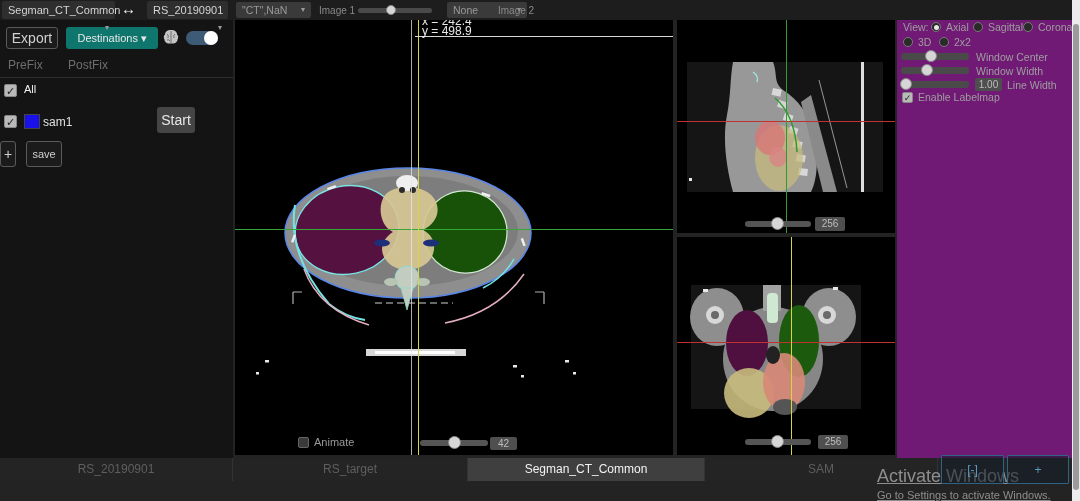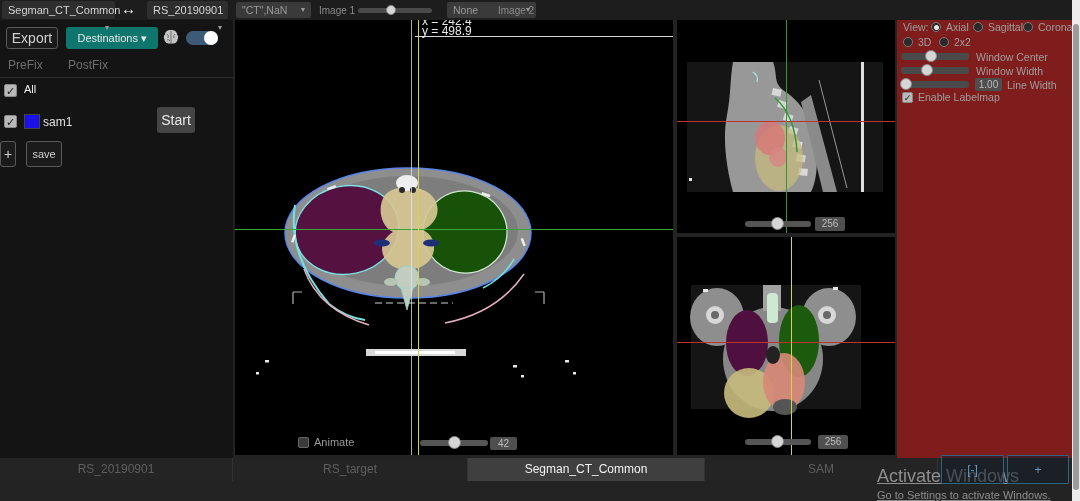--- a/index.html
+++ b/index.html
@@ -38,21 +38,21 @@
   #axialview    { left:235px; top:20px; width:438px; height:435px; }
   #sagittalview { left:677px; top:20px;  width:218px; height:213px; }
   #coronalview  { left:677px; top:237px; width:218px; height:218px; }
   .xline { position:absolute; pointer-events:none; }
   .coords { position:absolute; z-index:6; font-size:12px; line-height:10px; color:#e8e8e8; }
   .vbox { position:absolute; background:#4f4f4f; border-radius:2px; color:#bdbdbd; font-size:10px;
           text-align:center; line-height:13px; }
   .view-label { position:absolute; font-size:11px; color:#9a9a9a; }
 
   
-  #rightpanel { position:absolute; left:897px; top:20px; width:175px; height:438px; background:#7f1d1d; }
+  #rightpanel { position:absolute; left:897px; top:20px; width:175px; height:438px; background:#701a75; }
   .radio { position:absolute; width:10px; height:10px; border:1.5px solid #7a7a7a; border-radius:50%;
            background:#2a2a2a; cursor:pointer; }
   .radio.sel::after { content:""; position:absolute; left:2px; top:2px; width:5px; height:5px;
                       border-radius:50%; background:#e8e8e8; }
   .rp-label { position:absolute; font-size:10.5px; color:#9e9e9e; white-space:nowrap; }
   .rp-check { width:11px; height:11px; font-size:9px; line-height:10px; }
 
   
   #tabbar { position:absolute; left:0; top:458px; width:1080px; height:23px; background:#242424; }
   .tab { position:absolute; top:0; height:23px; background:#242424; border-right:1px solid #333;
@@ -85,21 +85,21 @@
       <span class="caret">▾</span>
     </div>
     <div class="dd dim" style="left:236px;top:2px;width:75px;">
       <span>"CT",NaN</span>
       <span class="caret">▾</span>
     </div>
     <span class="tb-label" style="left:319px;">Image 1</span>
     <div class="sl-track" style="left:358px;top:8px;width:74px;height:5px;">
       <div class="sl-knob" style="left:28px;top:-3px;width:10px;height:10px;"></div>
     </div>
-    <div class="dd dim" style="left:447px;top:2px;width:89px;">
+    <div class="dd dim" style="left:447px;top:2px;width:80px;">
       <span>None</span>
       <span class="caret">▾</span>
     </div>
     <span class="tb-label" style="left:498px;">Image 2</span>
   </div>
 
   <div id="leftpanel">
     <button class="btn outline" style="left:6px;top:7px;width:52px;height:22px;">Export</button>
     <button class="btn dark" style="left:66px;top:7px;width:92px;height:22px;font-size:11px;"><span>Destinations</span> ▾</button>
     <svg style="position:absolute;left:162px;top:9px;" width="18" height="16" viewBox="0 0 18 16">

